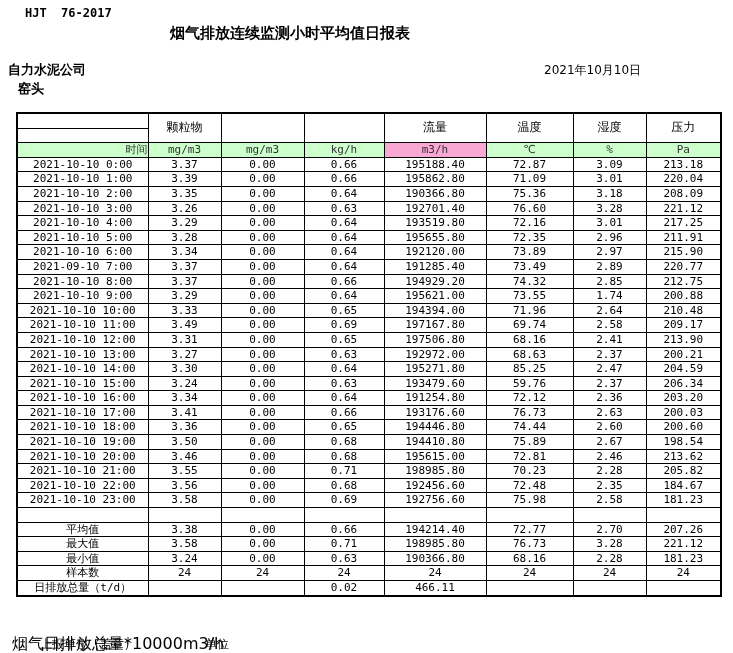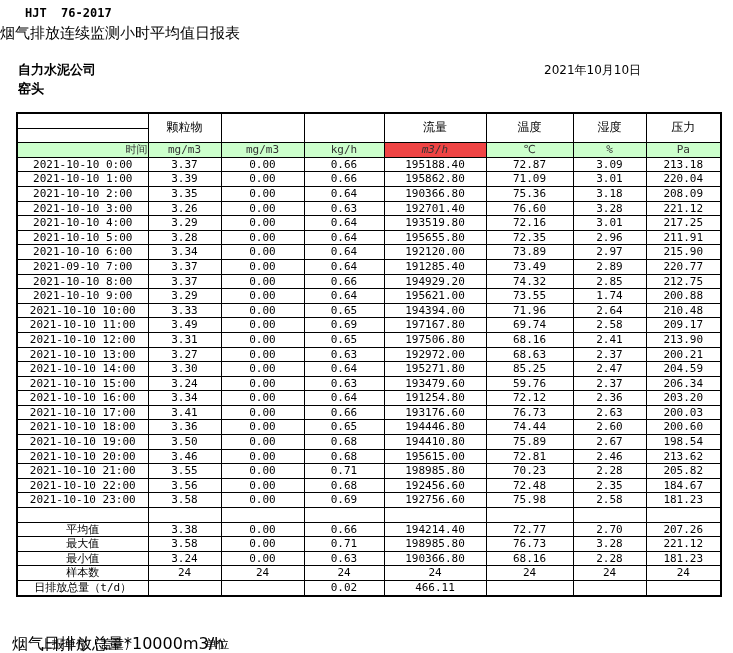--- a/index.html
+++ b/index.html
@@ -10,23 +10,23 @@
   }
   .page { position: relative; width: 733px; height: 653px; overflow: hidden; }
 
   .doc-code {
     position: absolute; left: 25px; top: 6px;
     font-family: "DejaVu Sans Mono", monospace;
     font-weight: bold; font-size: 12px; white-space: pre;
   }
   .title {
     position: absolute; left: 0; top: 24px; width: 580px;
-    font-weight: normal; font-size: 15px;
+    text-align: center; font-weight: bold; font-size: 15px;
   }
-  .company { position: absolute; left: 18px; top: 61px; font-weight: bold; font-size: 13px; }
+  .company { position: absolute; left: 8px; top: 61px; font-weight: bold; font-size: 13px; }
   .station { position: absolute; left: 18px; top: 80px; font-weight: bold; font-size: 13px; text-align: center; }
   .date    { position: absolute; left: 544px; top: 62px; font-size: 12px; }
 
   table.report {
     position: absolute; left: 16px; top: 112px;
     width: 704px; border-collapse: collapse; table-layout: fixed;
     border: 2px solid #000;
     font-size: 11px;
     font-family: "DejaVu Sans Mono", "DejaVu Sans", monospace;
   }
@@ -79,21 +79,21 @@
         <td rowspan="2">压力</td>
       </tr>
       <tr class="group-header-2">
         <td></td>
       </tr>
       <tr class="unit-row">
         <td style="background: rgb(204, 255, 204); text-align: right;">时间</td>
         <td style="background: rgb(204, 255, 204);">mg/m3</td>
         <td style="background: rgb(204, 255, 204);">mg/m3</td>
         <td style="background: rgb(204, 255, 204);">kg/h</td>
-        <td style="background: #ef4444; font-style: italic;">m3/h</td>
+        <td style="background: #f9a8d4;">m3/h</td>
         <td style="background: rgb(204, 255, 204);">℃</td>
         <td style="background: rgb(204, 255, 204);">%</td>
         <td style="background: rgb(204, 255, 204);">Pa</td>
       </tr>
     </thead>
     <tbody>
         <tr>
           <td>2021-10-10 0:00</td>
           <td>3.37</td>
           <td>0.00</td>

